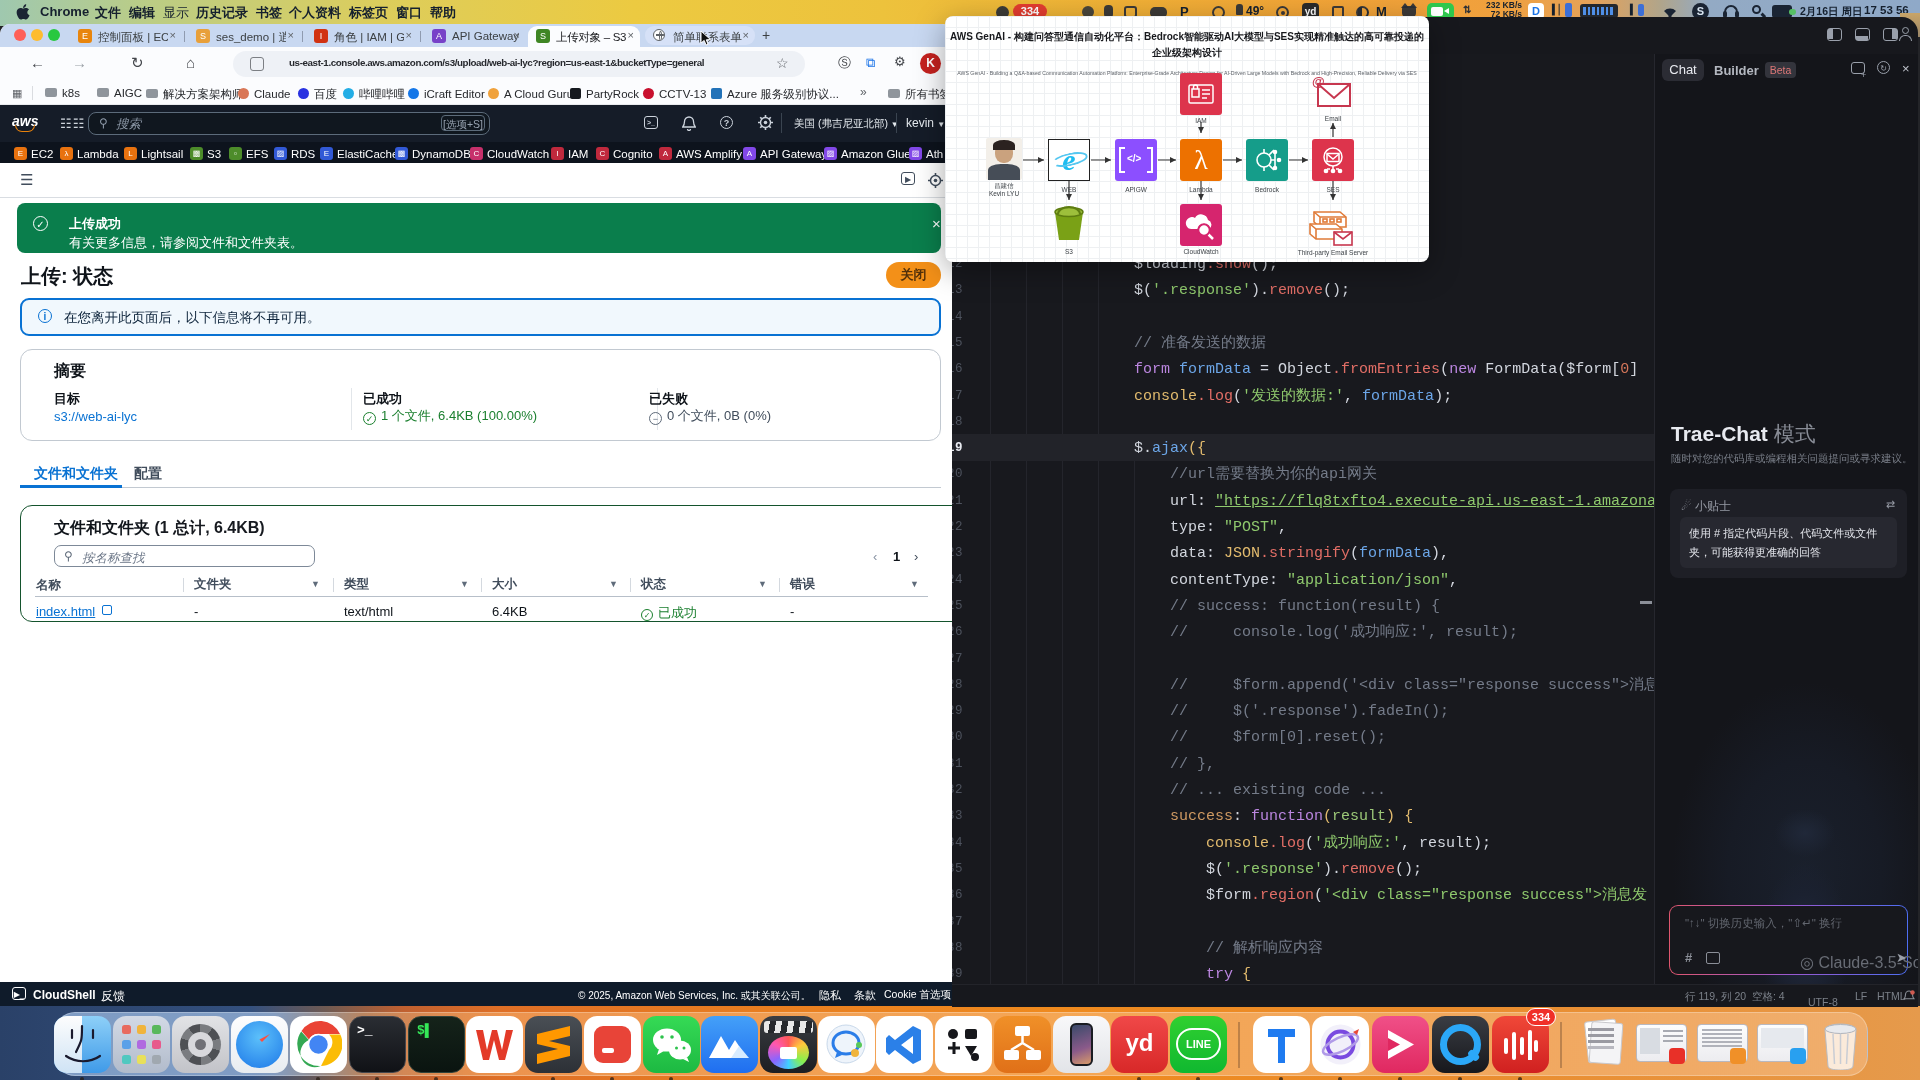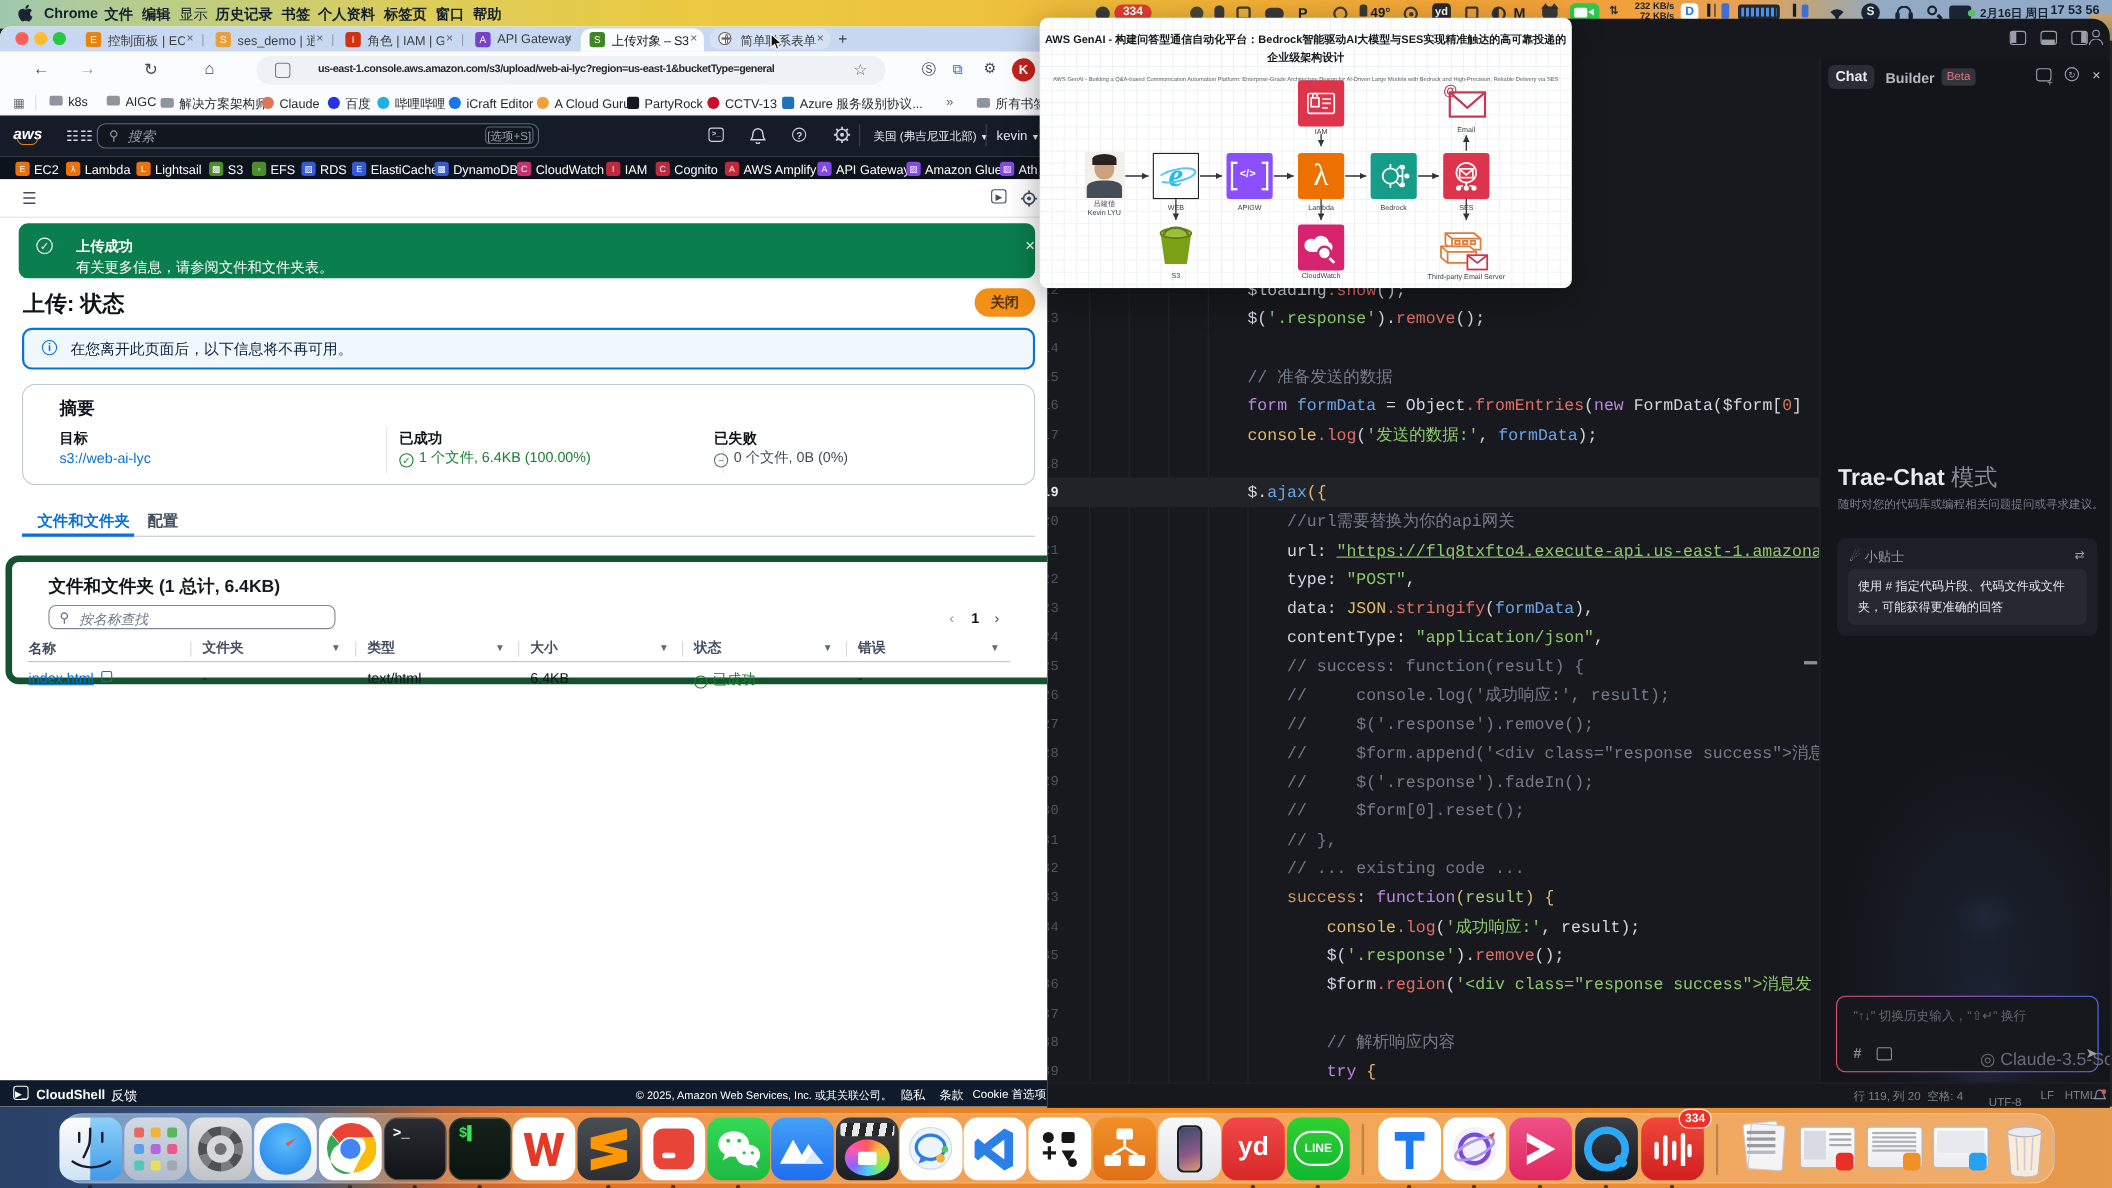--- a/index.html
+++ b/index.html
@@ -170,36 +170,36 @@
   <div class="cl" style="top:328.5px"><span class="g" style="left:-49px;">117</span><span class="txt" style="left:38px">                <c-y>console</c-y><c-r>.log</c-r>(<c-s>'发送的数据:'</c-s>, <c-b>formData</c-b>);</span></div>
   <div class="cl" style="top:354.8px"><span class="g" style="left:-49px;">118</span><span class="txt" style="left:38px"></span></div>
   <div class="cl" style="top:381.1px"><span class="g" style="left:-49px;color:#e8eaf0;font-weight:bold">119</span><span class="txt" style="left:38px">                $.<c-b>ajax</c-b><c-y>({</c-y></span></div>
   <div class="cl" style="top:407.4px"><span class="g" style="left:-49px;">120</span><span class="txt" style="left:38px"><c-c>                    //url需要替换为你的api网关</c-c></span></div>
   <div class="cl" style="top:433.7px"><span class="g" style="left:-49px;">121</span><span class="txt" style="left:38px">                    url: <c-u>"https://flq8txfto4.execute-api.us-east-1.amazona</c-u></span></div>
   <div class="cl" style="top:460.0px"><span class="g" style="left:-49px;">122</span><span class="txt" style="left:38px">                    type: <c-s>"POST"</c-s>,</span></div>
   <div class="cl" style="top:486.3px"><span class="g" style="left:-49px;">123</span><span class="txt" style="left:38px">                    data: <c-y>JSON</c-y><c-r>.stringify</c-r>(<c-b>formData</c-b>),</span></div>
   <div class="cl" style="top:512.6px"><span class="g" style="left:-49px;">124</span><span class="txt" style="left:38px">                    contentType: <c-s>"application/json"</c-s>,</span></div>
   <div class="cl" style="top:538.9px"><span class="g" style="left:-49px;">125</span><span class="txt" style="left:38px"><c-c>                    // success: function(result) {</c-c></span></div>
   <div class="cl" style="top:565.2px"><span class="g" style="left:-49px;">126</span><span class="txt" style="left:38px"><c-c>                    //     console.log('成功响应:', result);</c-c></span></div>
-  <div class="cl" style="top:591.5px"><span class="g" style="left:-49px;">127</span><span class="txt" style="left:38px"><c-c>                    //     $('.response').remove();</c-c></span></div>
+  <div class="cl" style="top:591.5px"><span class="g" style="left:-49px;">127</span></div>
   <div class="cl" style="top:617.8px"><span class="g" style="left:-49px;">128</span><span class="txt" style="left:38px"><c-c>                    //     $form.append('&lt;div class="response success"&gt;消息</c-c></span></div>
   <div class="cl" style="top:644.1px"><span class="g" style="left:-49px;">129</span><span class="txt" style="left:38px"><c-c>                    //     $('.response').fadeIn();</c-c></span></div>
   <div class="cl" style="top:670.4px"><span class="g" style="left:-49px;">130</span><span class="txt" style="left:38px"><c-c>                    //     $form[0].reset();</c-c></span></div>
   <div class="cl" style="top:696.7px"><span class="g" style="left:-49px;">131</span><span class="txt" style="left:38px"><c-c>                    // },</c-c></span></div>
   <div class="cl" style="top:723.0px"><span class="g" style="left:-49px;">132</span><span class="txt" style="left:38px"><c-c>                    // ... existing code ...</c-c></span></div>
   <div class="cl" style="top:749.3px"><span class="g" style="left:-49px;">133</span><span class="txt" style="left:38px">                    <c-o>success</c-o>: <c-k>function</c-k><c-y>(</c-y><c-g>result</c-g><c-y>)</c-y> <c-y>{</c-y></span></div>
   <div class="cl" style="top:775.6px"><span class="g" style="left:-49px;">134</span><span class="txt" style="left:38px">                        <c-y>console</c-y><c-r>.log</c-r>(<c-s>'成功响应:'</c-s>, result);</span></div>
   <div class="cl" style="top:801.9px"><span class="g" style="left:-49px;">135</span><span class="txt" style="left:38px">                        $(<c-s>'.response'</c-s>).<c-r>remove</c-r>();</span></div>
   <div class="cl" style="top:828.2px"><span class="g" style="left:-49px;">136</span><span class="txt" style="left:38px">                        $form<c-r>.region</c-r>(<c-s>'&lt;div class="response success"&gt;消息发</c-s></span></div>
   <div class="cl" style="top:854.5px"><span class="g" style="left:-49px;">137</span><span class="txt" style="left:38px"></span></div>
   <div class="cl" style="top:880.8px"><span class="g" style="left:-49px;">138</span><span class="txt" style="left:38px"><c-c>                        // 解析响应内容</c-c></span></div>
   <div class="cl" style="top:907.1px"><span class="g" style="left:-49px;">139</span><span class="txt" style="left:38px">                        <c-k>try</c-k> <c-y>{</c-y></span></div>
  </div>
  <div id="chat">
-  <div class="abs" style="left:7px;top:5px;width:42px;height:22px;background:#2b2c34;border-radius:6px;color:#e8eaf0;font-size:13px;font-weight:bold;text-align:center;line-height:22px">Chat</div>
+  <div class="abs" style="left:7px;top:5px;width:42px;height:22px;background:#2b2c34;border-radius:6px;color:#e8eaf0;font-size:13px;font-weight:normal;text-align:center;line-height:22px">Chat</div>
   <div class="abs" style="left:59px;top:9px;color:#b4b8c0;font-size:13px;font-weight:bold">Builder</div>
   <div class="abs" style="left:110px;top:8px;width:31px;height:16px;background:#33343c;border-radius:4px;color:#d77;font-size:10.5px;text-align:center;line-height:16px">Beta</div>
   <div class="abs" style="left:196px;top:8px;width:14px;height:12px;border:1.5px solid #9aa0ab;border-radius:3px">
           <span style="position:absolute;left:9px;top:7px;color:#9aa0ab;font-size:9px">+</span>
         </div>
   <div class="abs" style="left:222px;top:7px;width:13px;height:13px;border:1.5px solid #9aa0ab;border-radius:50%;color:#9aa0ab;font-size:8px;text-align:center;line-height:13px">↻</div>
   <div class="abs" style="left:247px;top:7px;color:#c0c4cc;font-size:13px">×</div>
 
   <div class="abs" style="left:0px;top:545px;width:264px;height:385px;background:radial-gradient(ellipse 170px 240px at 150px 270px,#1a202c 0%,#171b25 45%,#14151a 78%)"></div>
   <div class="abs" style="left:90px;top:770px;width:120px;height:160px;background:radial-gradient(ellipse 60px 110px at 60px 120px,#222a3d 0%,#1b2130 45%,rgba(20,21,26,0) 75%)"></div>
@@ -401,21 +401,21 @@
    <div class="abs" style="left:636px;top:38px;width:1px;height:42px;background:#e2e6ea"></div>
    <div class="abs" style="left:628px;top:40px;font-size:13px;font-weight:bold;color:#0f141a">已失败</div>
    <div class="abs" style="left:628px;top:57px;font-size:13px;color:#414d5c"><span style="display:inline-block;width:13px;height:13px;border:1.5px solid #5f6b7a;border-radius:50%;font-size:9px;text-align:center;line-height:13px;margin-right:5px;position:relative;top:2px;color:#5f6b7a">−</span>0 个文件, 0B (0%)</div>
  </div>
 
  <div class="abs" style="left:34px;top:267px;font-size:14px;font-weight:bold;color:#0972d3">文件和文件夹</div>
  <div class="abs" style="left:134px;top:267px;font-size:14px;font-weight:bold;color:#414d5c">配置</div>
  <div class="abs" style="left:20px;top:287px;width:102px;height:3px;background:#0972d3"></div>
  <div class="abs" style="left:122px;top:289px;width:819px;height:1px;background:#c2c9d1"></div>
 
- <div class="abs" style="left:5px;top:307px;width:1063px;height:117px;background:#fff;border:6px solid #14532d;border-radius:12px">
+ <div class="abs" style="left:20px;top:307px;width:1063px;height:117px;background:#fff;border:1px solid #14532d;border-radius:12px">
    <div class="abs" style="left:33px;top:12px;font-size:16px;font-weight:bold;color:#0f141a">文件和文件夹 <span style="color:#16191f">(1 总计, 6.4KB)</span></div>
    <div class="abs" style="left:33px;top:39px;width:261px;height:22px;border:1px solid #7d8998;border-radius:7px">
      <span class="abs" style="left:9px;top:3px;color:#5f6b7a;font-size:12px">⚲</span>
      <span class="abs" style="left:27px;top:4px;color:#6b7687;font-size:12.5px;font-style:italic">按名称查找</span>
    </div>
    <div class="abs" style="left:852px;top:43px;color:#8a95a5;font-size:13px">‹</div>
    <div class="abs" style="left:872px;top:43px;color:#0f141a;font-size:13px;font-weight:bold">1</div>
    <div class="abs" style="left:893px;top:43px;color:#414d5c;font-size:13px">›</div>
    <div class="abs thead" style="left:15px;top:71px">名称</div>
    <div class="abs tsepv" style="left:162px"></div>

